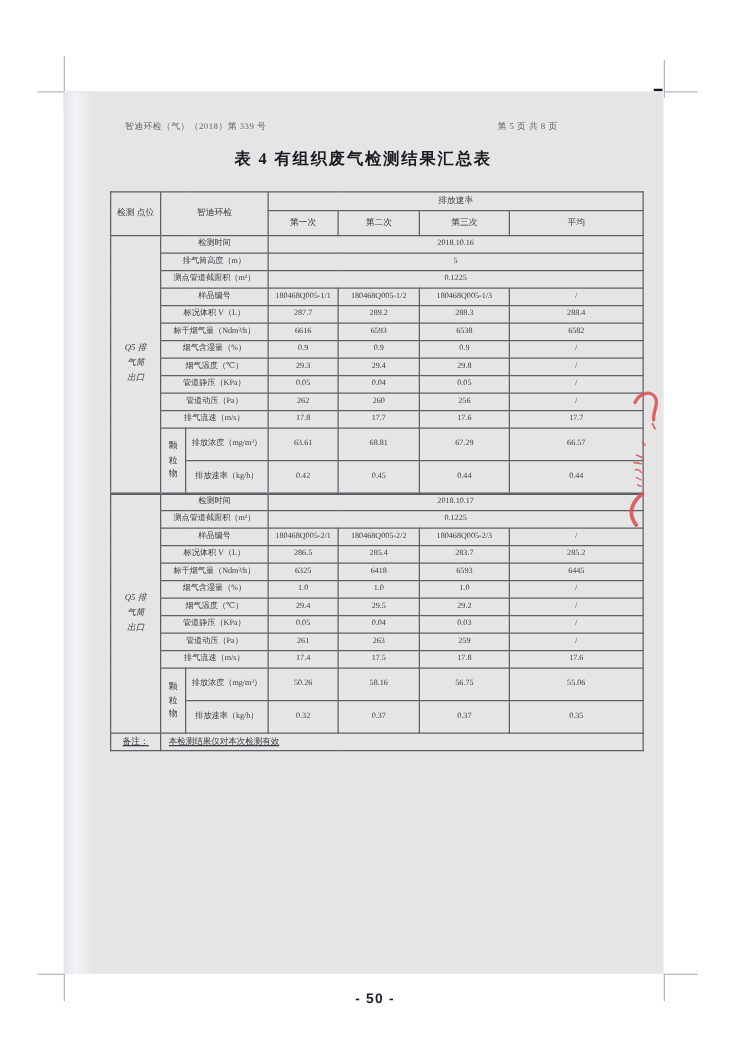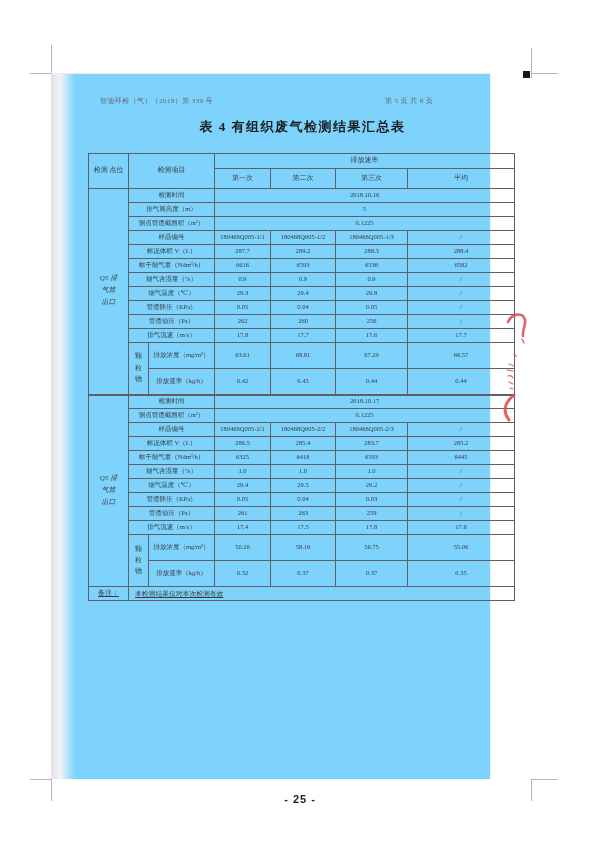--- a/index.html
+++ b/index.html
@@ -3,40 +3,40 @@
 <meta charset="utf-8">
 <style>
   * { margin:0; padding:0; box-sizing:border-box; }
   html,body { width:600px; height:841px; }
   body {
     position:relative; background:#ffffff; overflow:hidden;
     font-family:"Liberation Serif","DejaVu Serif",serif;
   }
   
   .paper {
-    position:absolute; left:51px; top:73px; width:440px; height:706px;
-    background:#7dd3fc; border-top:1px solid #ececf1; border-right:1px solid #f1f1f4;
+    position:absolute; left:51px; top:73px; width:480px; height:706px;
+    background:#e5e5e5; border-top:1px solid #ececf1; border-right:1px solid #f1f1f4;
   }
   .paper::before{
     content:""; position:absolute; left:0; top:0; bottom:0; width:24px;
     background:linear-gradient(90deg,#e2e2e8 0,#f3f3f7 9px,rgba(251,251,253,0) 24px);
     pointer-events:none;
   }
   
   .crop { position:absolute; background:#b5b5bd; }
   .black-square { position:absolute; left:523px; top:71px; width:7px; height:7px; background:#17171c; }
   
   .doc-no, .page-no {
     position:absolute; top:22px; font-size:7px; color:#64656d; letter-spacing:.4px; white-space:nowrap;
   }
   .doc-no { left:49px; }
-  .page-no { left:334px; }
+  .page-no { left:347px; }
   .title {
     position:absolute; top:44px; left:0; width:100%; text-align:center;
-    font-size:13px; font-weight:bold; color:#1a1b20; letter-spacing:1.5px;margin-left:32px;
+    font-size:13px; font-weight:bold; color:#1a1b20; letter-spacing:1.5px;
   }
   
   table.results {
     position:absolute; left:37px; top:79px; width:426px;
     border-collapse:collapse; table-layout:fixed;
     border:1.5px solid #45464c;
     font-size:7px; color:#3a3b42;
   }
   .results th, .results td {
     border:1px solid #5f6066; text-align:center; vertical-align:middle;
@@ -88,21 +88,21 @@
         <col style="width:66px">
       <col style="width:56px">
         <col style="width:65px">
         <col style="width:72px">
         <col style="width:107px">
     </colgroup>
     <thead>
       <tr class="h1">
         <th class="th-point" rowspan="2">检测
 点位</th>
-        <th rowspan="2" colspan="2">检测项目</th>
+        <th rowspan="2" colspan="2">智迪环检</th>
         <th colspan="4">排放速率</th>
       </tr>
       <tr class="h2">
         <th>第一次</th>
         <th>第二次</th>
         <th>第三次</th>
         <th>平均</th>
       </tr>
     </thead>
     <tbody>
@@ -291,13 +291,13 @@
 <svg class="red-mark" width="44" height="125" viewBox="0 0 44 125">
   <g fill="none" stroke="#d95252" stroke-linecap="round">
     <path stroke-width="2.6" d="M11,16 C15,7 26,6 28,14 C29,20 25,24 26,30" stroke="#d95252"></path>
     <path stroke-width="1.4" d="M25,33 l2,4" stroke="#d95252"></path>
     <path stroke-width="1.4" d="M17,48 l2,2" stroke="#d95252"></path>
     <path stroke-width="1.1" d="M12,58 l5,2 M10,64 l6,1 M11,70 c2,-1 4,0 5,2 M12,76 l4,2 M13,82 l3,1" stroke="#d95252"></path>
     <path stroke-width="3" d="M17,89 C8,96 5,105 12,114" stroke="#d95252"></path>
   </g>
 </svg>
 
-<div class="footer-no">- 25 -</div>
+<div class="footer-no">- 50 -</div>
 
 </body></html>

